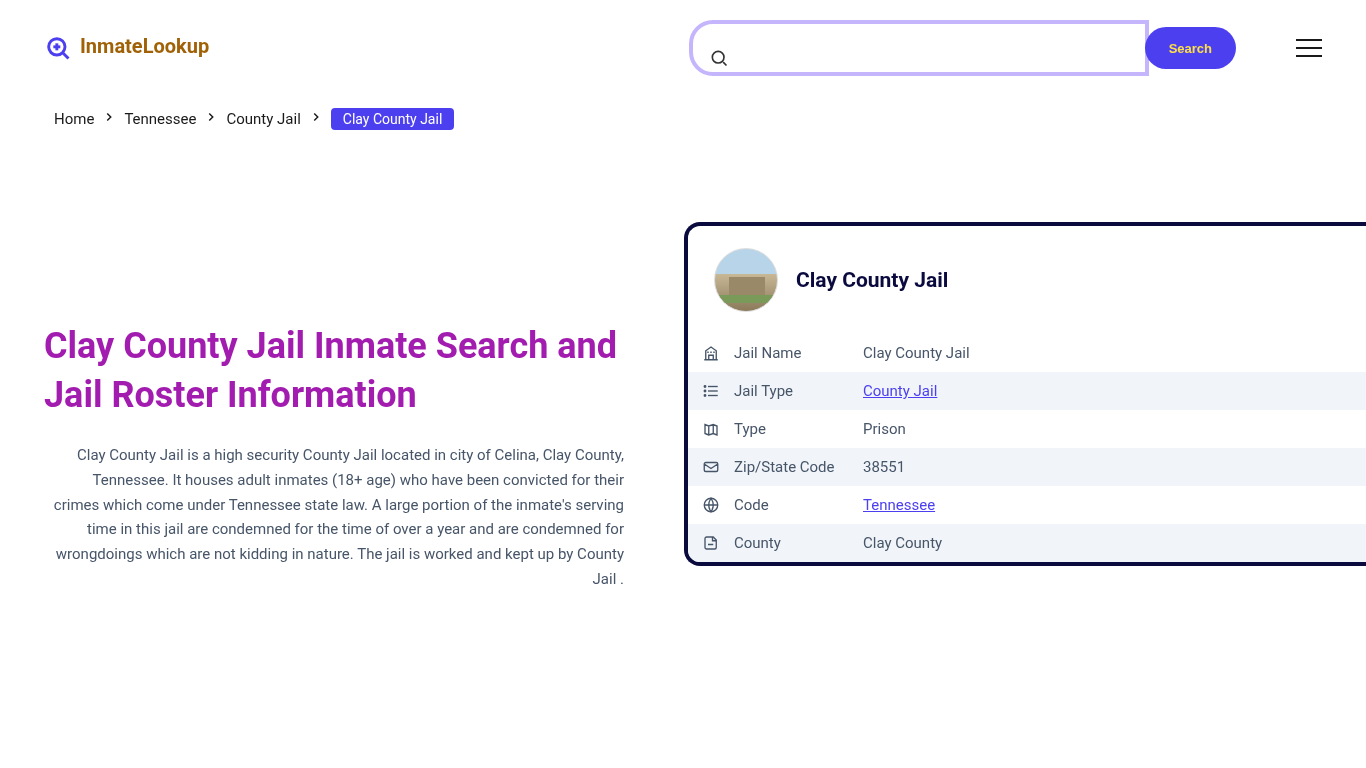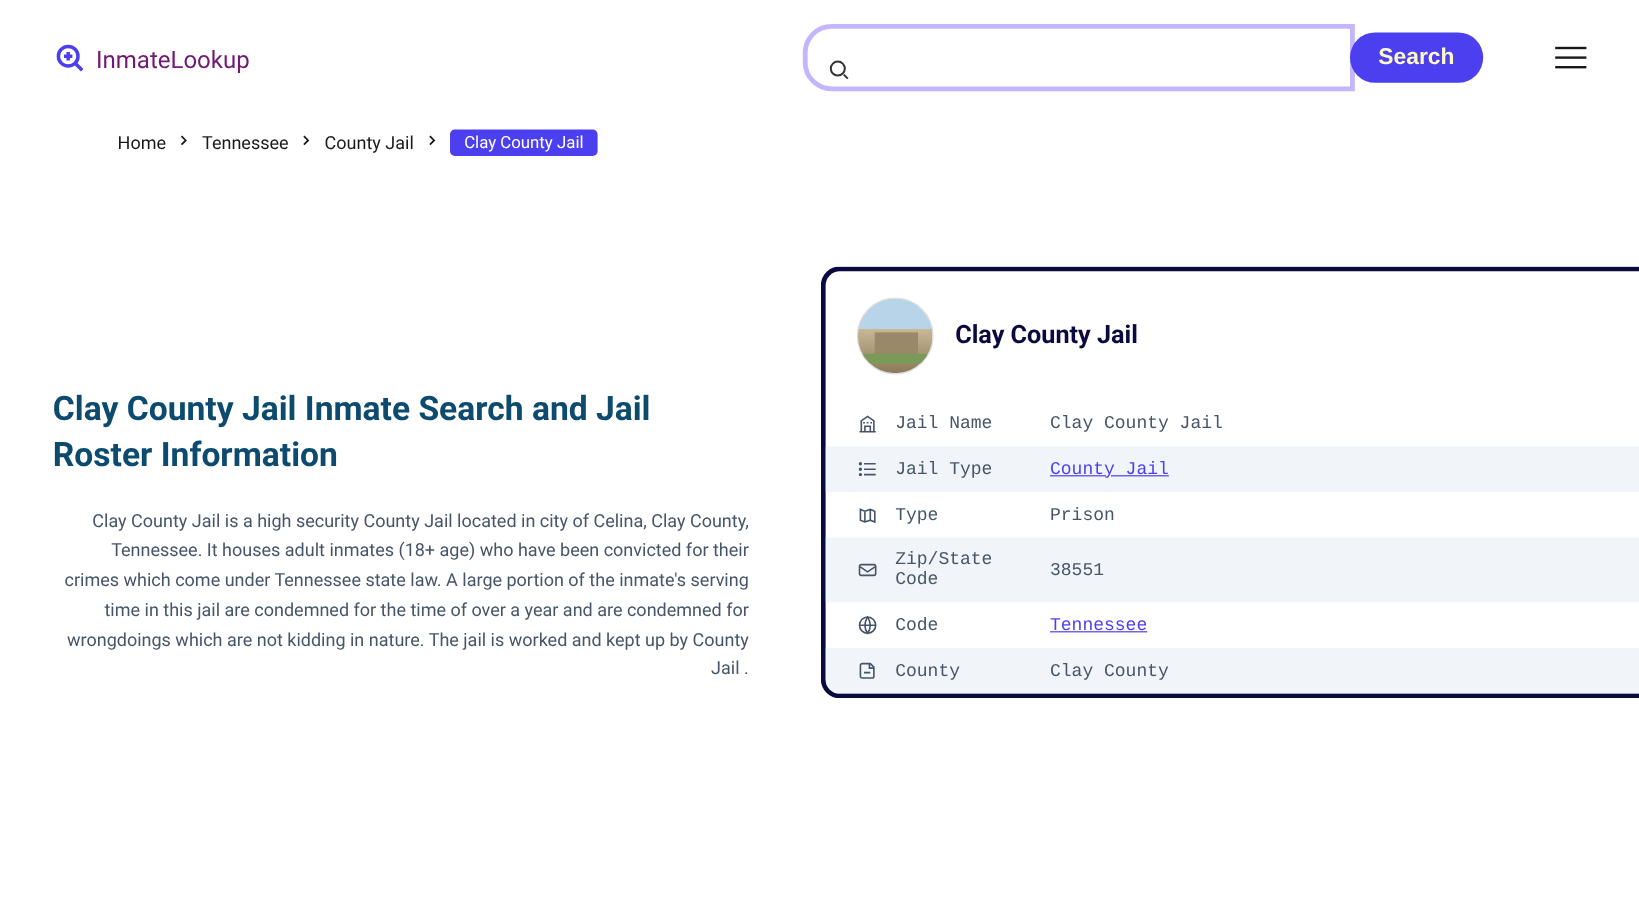--- a/index.html
+++ b/index.html
@@ -16,25 +16,25 @@
       overflow: hidden;
     }
     .header {
       display: flex;
       align-items: center;
       padding: 20px 44px;
       gap: 20px;
     }
     .logo {
       display: flex;
-      align-items: flex-end;
+      align-items: flex-start;
       gap: 8px;
-      font-weight: 400;
+      font-weight: 700;
       font-size: 20px;
-      color: #701a75;
+      color: #a16207;
     }
     .logo-icon {
       width: 28px;
       height: 28px;
       display: flex;
       align-items: center;
       justify-content: center;
     }
     .search-container {
       display: flex;
@@ -55,25 +55,25 @@
       outline: none;
       font-size: 16px;
       width: 100%;
       color: #64748b;
     }
     .search-input::placeholder {
       color: #64748b;
     }
     .search-button {
       background: #4c3ff0;
-      color: #fef9c3;
+      color: #fde047;
       border: none;
       border-radius: 24px;
       padding: 10px 24px;
-      font-size: 19px;
+      font-size: 13px;
       font-weight: 600;
       cursor: pointer;
       height: 42px;
       margin-left: -4px;
     }
     .menu-icon {
       margin-left: 40px;
       cursor: pointer;
       display: flex;
       flex-direction: column;
@@ -83,21 +83,20 @@
       width: 26px;
       height: 2px;
       background: #1a1a1a;
     }
     .breadcrumb {
       display: flex;
       align-items: center;
       gap: 8px;
       padding: 12px 54px;
       font-size: 15px;
-      margin-left: 44px;
     }
     .breadcrumb a {
       color: #1a1a1a;
       text-decoration: none;
     }
     .breadcrumb-current {
       background: #4c3ff0;
       color: #fff;
       padding: 3px 12px;
       border-radius: 4px;
@@ -111,24 +110,24 @@
       display: flex;
       padding: 0 0 0 44px;
       margin-top: 80px;
       gap: 60px;
     }
     .left-col {
       flex: 0 0 580px;
       padding-top: 100px;
     }
     .page-title {
-      font-size: 28px;
+      font-size: 36px;
       font-weight: 700;
       line-height: 1.35;
-      color: #0c4a6e;
+      color: #a21caf;
       margin-bottom: 24px;
     }
     .desc-text {
       font-size: 15px;
       line-height: 1.65;
       color: #475569;
       margin-bottom: 18px;
       text-align: right;
     }
     .right-col {
@@ -175,24 +174,23 @@
       background: #7a9a5a;
     }
     .card-title {
       font-size: 21px;
       font-weight: 700;
       color: #0a0a3f;
     }
     .info-row {
       display: flex;
       align-items: center;
-      padding: 10px 26px;
+      padding: 10px 14px;
       gap: 14px;
       font-size: 15px;
-      font-family: Liberation Mono, monospace;
     }
     .info-row:nth-child(even) {
       background: #f1f5f9;
     }
     .info-icon {
       width: 18px;
       height: 18px;
       flex-shrink: 0;
       color: #475569;
     }

